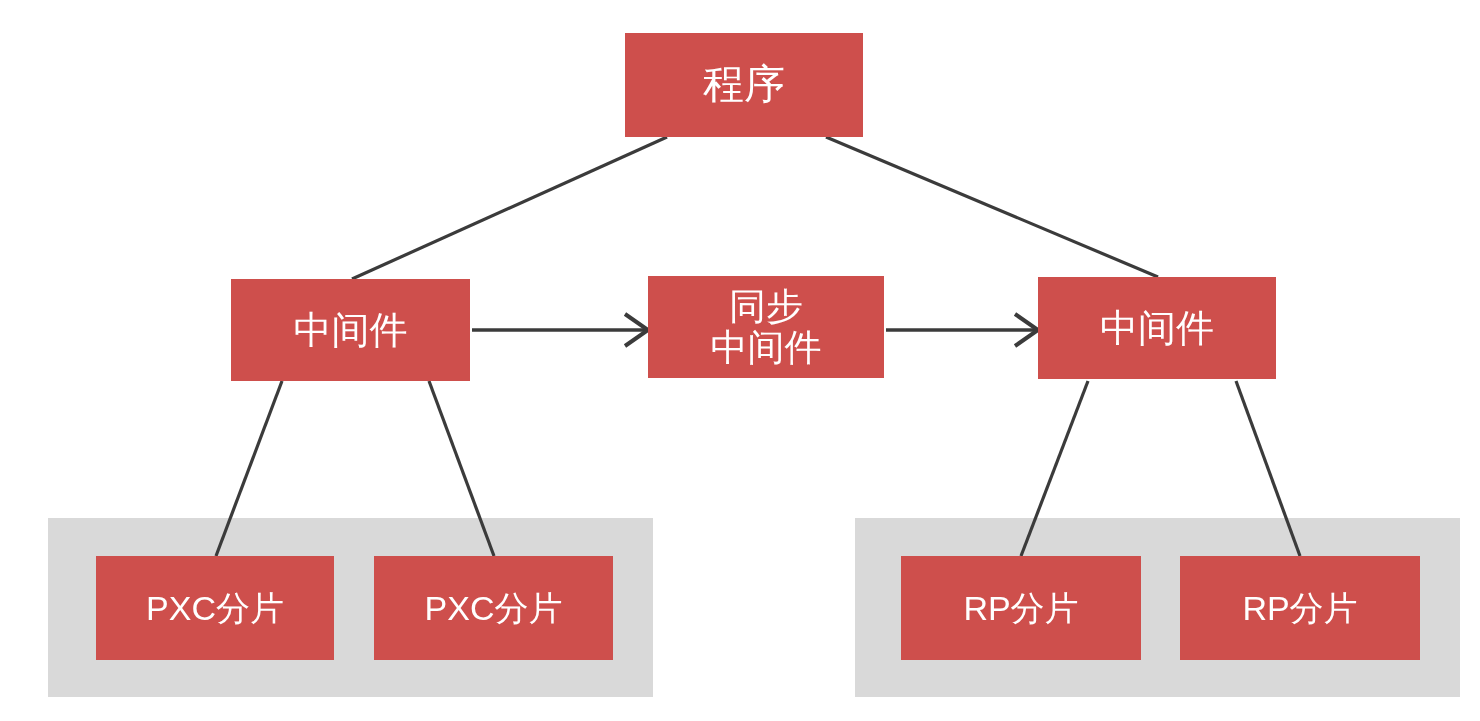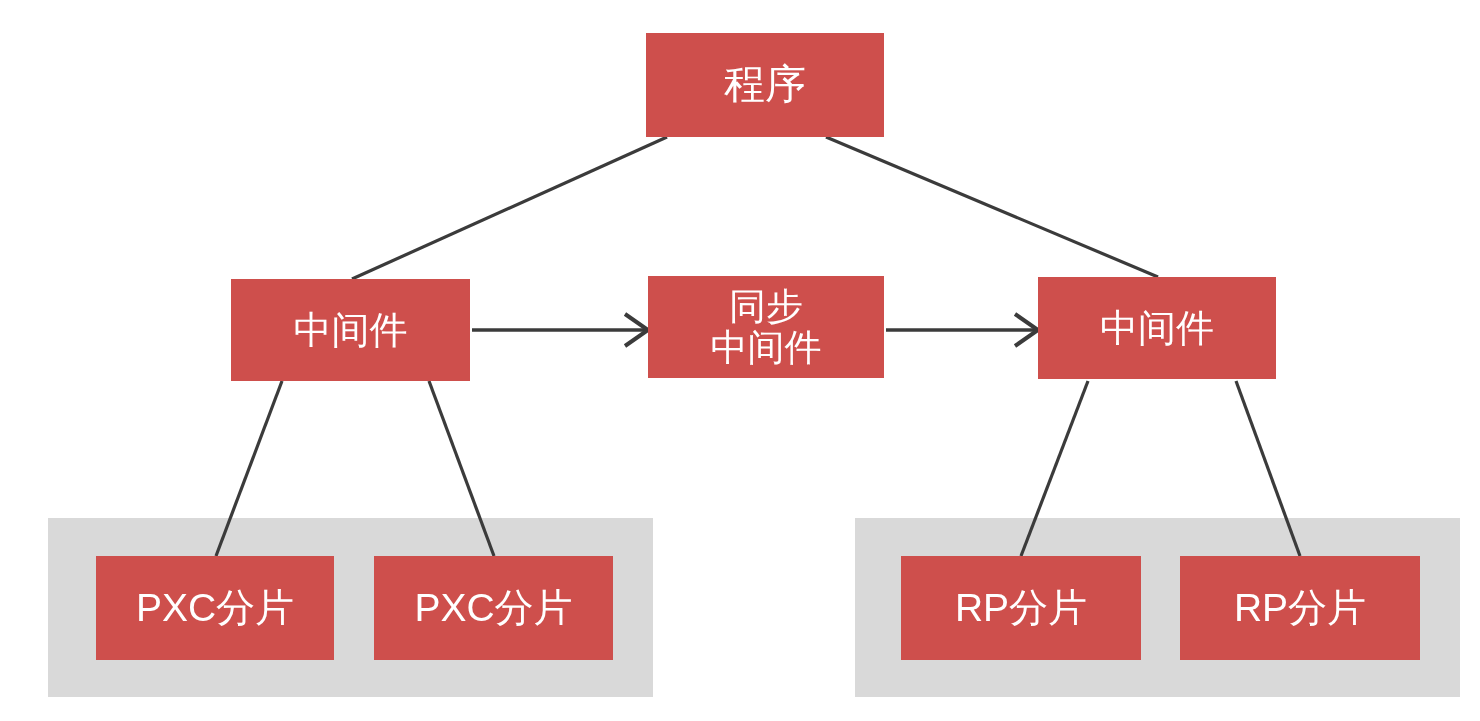--- a/index.html
+++ b/index.html
@@ -42,21 +42,21 @@
     z-index: 3;
   }
   .node-label {
     display: block;
     white-space: pre-line;
     font-weight: 400;
   }
   .n-top   { font-size: 41px; }
   .n-mid   { font-size: 38px; }
   .n-sync  { font-size: 37px; font-family: Liberation Serif, serif; }
-  .n-leaf  { font-size: 39px; }
+  .n-leaf  { font-size: 34px; }
 </style>
 </head>
 <body>
 
 <div id="canvas">
 
   <div class="group-box" style="left:48px; top:518px; width:605px; height:179px;"></div>
 
   <div class="group-box" style="left:855px; top:518px; width:605px; height:179px;"></div>
 
@@ -70,21 +70,21 @@
       <line x1="1236" y1="381" x2="1300" y2="556"></line>
     </g>
     <g stroke="#3b3b3b" stroke-width="3.4" fill="none" stroke-linecap="butt">
       <line x1="472" y1="330" x2="646" y2="330"></line>
       <polyline points="625,314 648,330 625,346" stroke-width="4" stroke-linejoin="miter"></polyline>
       <line x1="886" y1="330" x2="1036" y2="330"></line>
       <polyline points="1015,314 1038,330 1015,346" stroke-width="4" stroke-linejoin="miter"></polyline>
     </g>
   </svg>
 
-  <div class="node n-top" style="left:646px; top:33px; width:238px; height:104px;">
+  <div class="node n-top" style="left:625px; top:33px; width:238px; height:104px;">
     <span class="node-label">程序</span>
   </div>
 
   <div class="node n-mid" style="left:231px; top:279px; width:239px; height:102px;">
     <span class="node-label">中间件</span>
   </div>
 
   <div class="node n-sync" style="left:648px; top:276px; width:236px; height:102px;">
     <span class="node-label">同步
 中间件</span>

